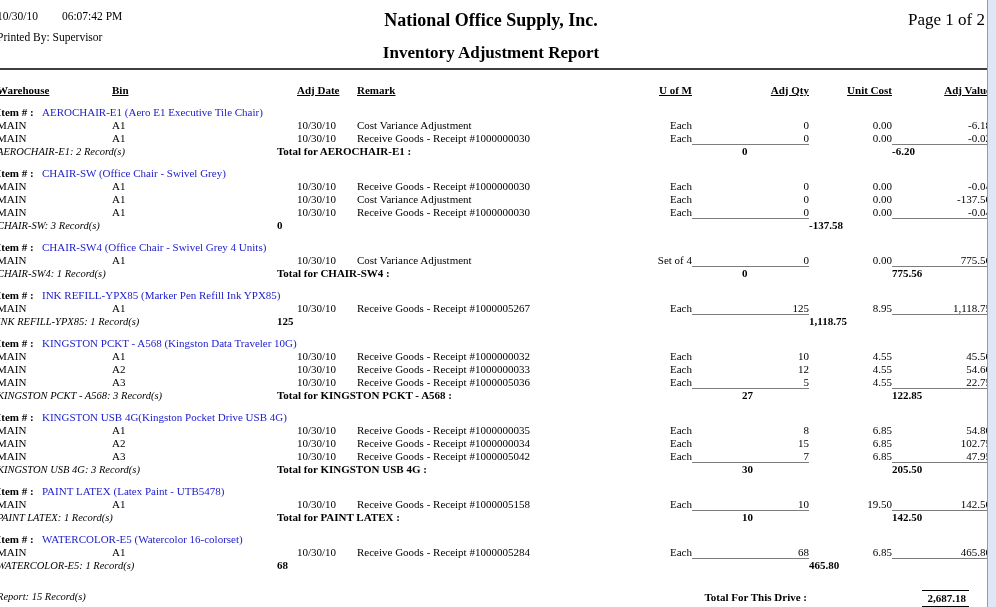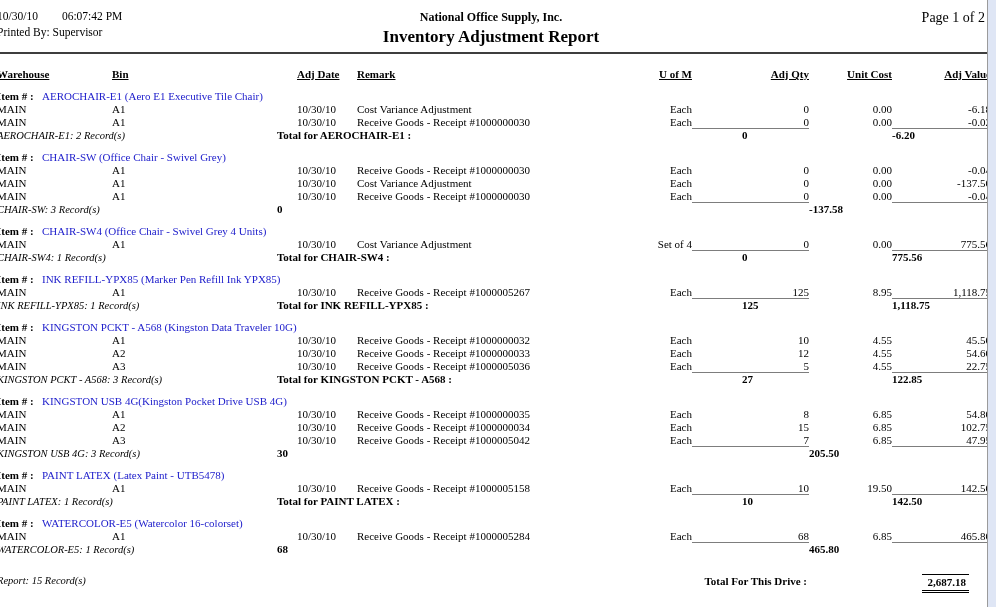--- a/index.html
+++ b/index.html
@@ -10,23 +10,23 @@
   }
   .page{position:absolute;left:-3px;top:0;width:994px;}
   
   .hdr{padding-top:10px;}
   .hdr-line{display:flex;align-items:flex-start;}
   .hdr-left{width:255px;}
   .hdr-center{flex:1;text-align:center;}
   .hdr-right{width:255px;text-align:right;padding-right:6px;}
   .meta{font-size:11.5px;}
   .date{display:inline-block;width:62px;}
-  .company{font-weight:bold;font-size:12px;}
-  .report-title{font-weight:bold;font-size:17px;margin-top:1px;font-family:Liberation Serif, serif;}
-  .page-no{font-size:14px;}
+  .company{font-weight:bold;font-size:18px;}
+  .report-title{font-weight:bold;font-size:17px;margin-top:12px;font-family:Liberation Serif, serif;}
+  .page-no{font-size:17px;}
   .rule{border-bottom:2px solid #3e3e3e;margin-top:5px;}
   
   .grid8{display:grid;grid-template-columns:115px 185px 60px 260px 75px 117px 83px 99px;}
   .row{height:13px;line-height:13px;}
   .col-hdr{margin-top:14px;font-weight:bold;}
   .col-hdr span{text-decoration:underline;}
   .num{text-align:right;}
   
   .item-row{margin-top:9px;}
   .item-label{font-weight:bold;display:inline-block;width:45px;}
@@ -172,21 +172,20 @@
         <span class="c2">A1</span>
         <span class="c3">10/30/10</span>
         <span class="c4">Receive Goods - Receipt #1000005267</span>
         <span class="c5">Each</span>
         <span class="c6">125</span>
         <span class="c7">8.95</span>
         <span class="c8">1,118.75</span>
       </div>
       <div class="row total-row">
         <span class="t-note">INK REFILL-YPX85: 1 Record(s)</span>
-        <span class="t-label">Total for INK REFILL-YPX85 :</span>
         <span class="t-qty">125</span>
         <span class="t-cost"></span>
         <span class="t-value">1,118.75</span>
       </div>
       <div class="row item-row"><span class="item-label">Item # :</span><span class="item-name">KINGSTON PCKT - A568 (Kingston Data Traveler 10G)</span></div>
       <div class="grid8 row detail-row">
         <span class="c1">MAIN</span>
         <span class="c2">A1</span>
         <span class="c3">10/30/10</span>
         <span class="c4">Receive Goods - Receipt #1000000032</span>
@@ -248,20 +247,21 @@
         <span class="c2">A3</span>
         <span class="c3">10/30/10</span>
         <span class="c4">Receive Goods - Receipt #1000005042</span>
         <span class="c5">Each</span>
         <span class="c6">7</span>
         <span class="c7">6.85</span>
         <span class="c8">47.95</span>
       </div>
       <div class="row total-row">
         <span class="t-note">KINGSTON USB 4G: 3 Record(s)</span>
+        <span class="t-label">Total for KINGSTON USB 4G :</span>
         <span class="t-qty">30</span>
         <span class="t-cost"></span>
         <span class="t-value">205.50</span>
       </div>
       <div class="row item-row"><span class="item-label">Item # :</span><span class="item-name">PAINT LATEX (Latex Paint - UTB5478)</span></div>
       <div class="grid8 row detail-row last">
         <span class="c1">MAIN</span>
         <span class="c2">A1</span>
         <span class="c3">10/30/10</span>
         <span class="c4">Receive Goods - Receipt #1000005158</span>

